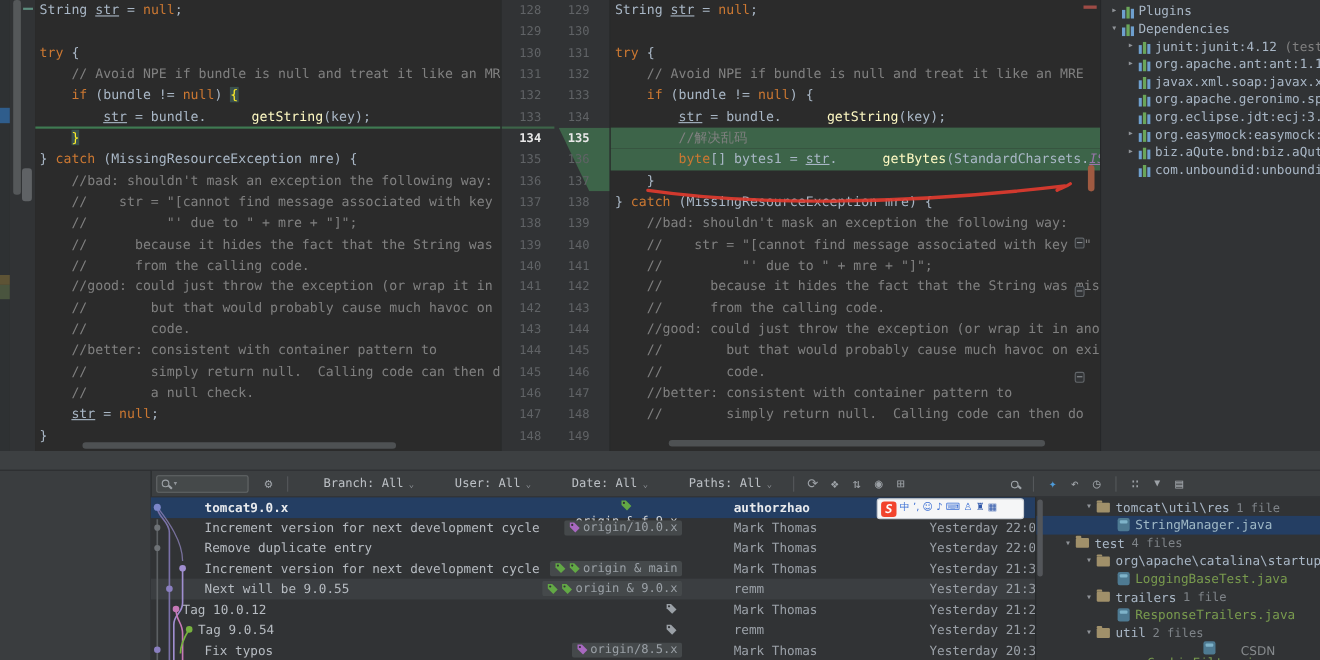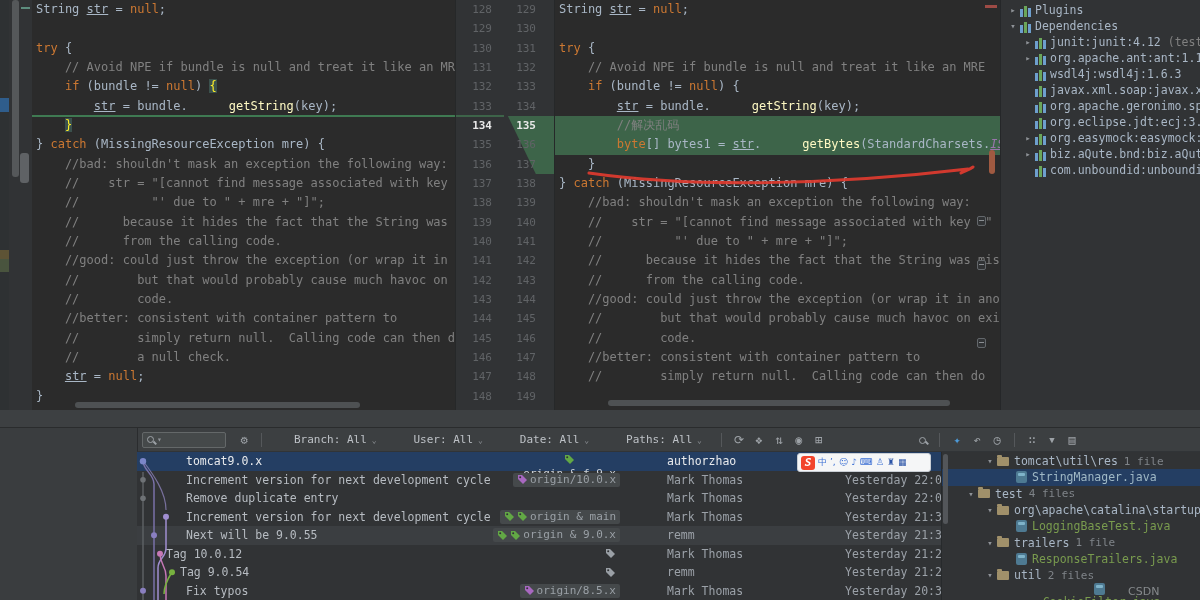--- a/index.html
+++ b/index.html
@@ -47,21 +47,21 @@
   #files-panel{left:941px;top:452px;width:259px;height:148px;background:#313335;border-left:1px solid #272a2c;overflow:hidden;}
   #graph-svg{left:137px;top:452px;width:50px;height:148px;z-index:3;pointer-events:none;}
 
   .log-row{height:18.5px;display:flex;align-items:center;font-size:11.5px;color:#b7bcc2;position:relative;}
   .log-row .msg{flex:1;overflow:hidden;white-space:nowrap;display:flex;align-items:center;}
   .log-row .msg .mtext{overflow:hidden;white-space:nowrap;}
   .log-row .tags{margin-left:auto;margin-right:4px;display:flex;align-items:center;gap:2px;flex:none;}
   .log-row .author{width:178px;flex:none;color:#9ba1a8;overflow:hidden;white-space:nowrap;margin-left:43px;}
   .log-row .date{width:96px;flex:none;text-align:right;color:#9ba1a8;padding-right:8px;white-space:nowrap;}
   .log-row.sel{background:#243e63;}
-  .log-row.sel .msg .mtext,.log-row.sel .author{color:#e8eaed;font-weight:normal;}
+  .log-row.sel .msg .mtext,.log-row.sel .author{color:#e8eaed;font-weight:bold;}
   .log-row.hov{background:#3b3e41;}
   .tag-chip{background:#45494b;color:#9aa0a6;border-radius:2px;padding:0 4px;font-size:11px;line-height:14px;display:flex;align-items:center;gap:2px;}
   .tag-chip.nobg{background:transparent;flex-direction:column;}
 
   .file-row{height:16.3px;display:flex;align-items:center;font-size:11.5px;color:#a9b7c6;white-space:pre;}
   .file-row.sel{background:#243e63;}
   .badge{color:#7f8489;margin-left:6px;font-size:11px;}
   .folder-icon{width:12px;height:9px;background:#a0906a;border-radius:1px;position:relative;margin:0 5px 0 1px;flex:none;}
   .folder-icon::before{content:"";position:absolute;left:0;top:-2px;width:5px;height:2px;background:#a0906a;border-radius:1px 1px 0 0;}
   .java-icon{width:11px;height:12px;background:#4e7a92;border-radius:2px;position:relative;margin:0 5px 0 1px;flex:none;}
@@ -213,25 +213,20 @@
         <div class="tree-row" style="padding-left: 21px;"><span class="chev">▸</span><span class="lib-icon"><svg width="11" height="11" viewBox="0 0 11 11">
               <rect x="0" y="3" width="3" height="8" fill="#6e9fce"></rect>
               <rect x="4" y="0" width="3" height="11" fill="#6ba65a"></rect>
               <rect x="8" y="2" width="3" height="9" fill="#6e9fce"></rect>
             </svg></span><span>junit:junit:4.12</span><span class="muted"> (test)</span></div>
         <div class="tree-row" style="padding-left: 21px;"><span class="chev">▸</span><span class="lib-icon"><svg width="11" height="11" viewBox="0 0 11 11">
               <rect x="0" y="3" width="3" height="8" fill="#6e9fce"></rect>
               <rect x="4" y="0" width="3" height="11" fill="#6ba65a"></rect>
               <rect x="8" y="2" width="3" height="9" fill="#6e9fce"></rect>
             </svg></span><span>org.apache.ant:ant:1.10.1</span></div>
-        <div class="tree-row" style="padding-left: 21px;"><span class="chev"></span><span class="lib-icon"><svg width="11" height="11" viewBox="0 0 11 11">
-              <rect x="0" y="3" width="3" height="8" fill="#6e9fce"></rect>
-              <rect x="4" y="0" width="3" height="11" fill="#6ba65a"></rect>
-              <rect x="8" y="2" width="3" height="9" fill="#6e9fce"></rect>
-            </svg></span><span>wsdl4j:wsdl4j:1.6.3</span></div>
         <div class="tree-row" style="padding-left: 21px;"><span class="chev"></span><span class="lib-icon"><svg width="11" height="11" viewBox="0 0 11 11">
               <rect x="0" y="3" width="3" height="8" fill="#6e9fce"></rect>
               <rect x="4" y="0" width="3" height="11" fill="#6ba65a"></rect>
               <rect x="8" y="2" width="3" height="9" fill="#6e9fce"></rect>
             </svg></span><span>javax.xml.soap:javax.xml</span></div>
         <div class="tree-row" style="padding-left: 21px;"><span class="chev"></span><span class="lib-icon"><svg width="11" height="11" viewBox="0 0 11 11">
               <rect x="0" y="3" width="3" height="8" fill="#6e9fce"></rect>
               <rect x="4" y="0" width="3" height="11" fill="#6ba65a"></rect>
               <rect x="8" y="2" width="3" height="9" fill="#6e9fce"></rect>
             </svg></span><span>org.apache.geronimo.spec</span></div>

